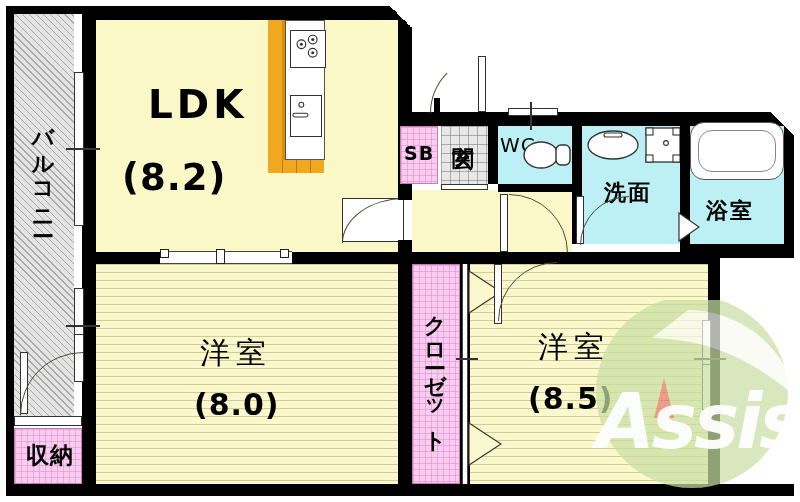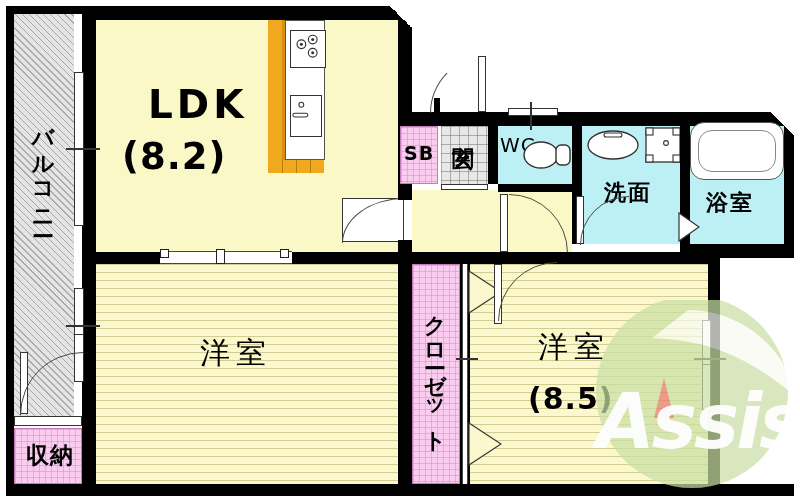--- a/index.html
+++ b/index.html
@@ -59,21 +59,21 @@
   .wall{background:#000000;position:absolute;}
 
   
   .lbl{
     position:absolute;color:#000;
     font-family:"DejaVu Sans","Liberation Sans",sans-serif;
     white-space:nowrap;line-height:1;
     letter-spacing:1px;
   }
   .lbl-ldk{font-size:39px;font-weight:700;letter-spacing:4px;}
-  .lbl-ldk-n{font-size:37px;font-weight:700;letter-spacing:1px;}
+  .lbl-ldk-n{font-size:37px;font-weight:700;letter-spacing:1px;margin-top:21px;}
   .lbl-room{font-size:30px;font-weight:400;letter-spacing:6px;}
   .lbl-room-n{font-size:30px;font-weight:700;letter-spacing:1px;}
   .lbl-sm{font-size:22px;font-weight:700;letter-spacing:2px;}
   .lbl-xs{font-size:19px;font-weight:700;letter-spacing:1px;}
   .vert{
     writing-mode:vertical-rl;text-orientation:upright;
     letter-spacing:3px;
   }
 
   
@@ -212,21 +212,21 @@
               border:1.3px solid #4a4a3a;border-radius:50%;
               clip-path:polygon(0 0,50% 0,50% 50%,0 50%);"></div>
 
   <div class="abs fill-wet" style="left:690px;top:126px;width:94px;height:118px;"></div>
   <div class="wall" style="left:680px;top:112px;width:114px;height:14px;"></div>
   <div class="wall" style="left:784px;top:112px;width:10px;height:146px;"></div>
   <div class="wall" style="left:680px;top:112px;width:10px;height:132px;"></div>
   <div class="wall" style="left:680px;top:244px;width:114px;height:14px;"></div>
   <div class="abs fill-white tub" style="left:690px;top:122px;width:94px;height:58px;"></div>
   <div class="abs tub" style="left:698px;top:130px;width:78px;height:42px;background:#fff;border:1.4px solid #888;"></div>
-  <div class="lbl lbl-sm" style="left:706px;top:192px;">浴室</div>
+  <div class="lbl lbl-sm" style="left:706px;top:200px;">浴室</div>
 
   <div class="chev" style="left:678px;top:212px;width:22px;height:30px;">
     <svg viewBox="0 0 22 30" width="100%" height="100%">
       <polygon points="1,1 21,15 1,29" fill="#fff" stroke="#333" stroke-width="1.2"></polygon>
     </svg>
   </div>
 
   <div class="abs fill-ldk" style="left:412px;top:190px;width:160px;height:62px;"></div>
   <div class="wall" style="left:412px;top:252px;width:102px;height:12px;"></div>
   <div class="wall" style="left:498px;top:184px;width:76px;height:8px;"></div>
@@ -247,20 +247,21 @@
   <div class="wall" style="left:82px;top:252px;width:14px;height:244px;"></div>
   <div class="wall" style="left:6px;top:484px;width:788px;height:12px;"></div>
   <div class="wall" style="left:398px;top:252px;width:14px;height:244px;"></div>
   <div class="wall" style="left:708px;top:258px;width:12px;height:238px;"></div>
   <div class="wall" style="left:708px;top:246px;width:86px;height:12px;"></div>
   <div class="wall" style="left:460px;top:258px;width:10px;height:238px;"></div>
   <div class="wall" style="left:460px;top:252px;width:260px;height:12px;"></div>
 
   <div class="abs fill-room hatch-h" style="left:96px;top:264px;width:302px;height:220px;"></div>
   <div class="lbl lbl-room" style="left:200px;top:338px;">洋室</div>
+  <div class="lbl lbl-room-n" style="left:194px;top:390px;">(8.0)</div>
 
   <div class="slider-rail" style="left:160px;top:251px;width:132px;height:13px;"></div>
   <div class="slider-knob" style="left:160px;top:249px;width:9px;height:9px;"></div>
   <div class="slider-knob" style="left:216px;top:249px;width:9px;height:15px;"></div>
   <div class="slider-knob" style="left:280px;top:249px;width:9px;height:9px;"></div>
 
   <div class="pane" style="left:74px;top:288px;width:10px;height:50px;"></div>
   <div class="pane" style="left:74px;top:334px;width:10px;height:48px;"></div>
   <div class="tick" style="left:66px;top:325px;width:34px;height:2px;"></div>
 

